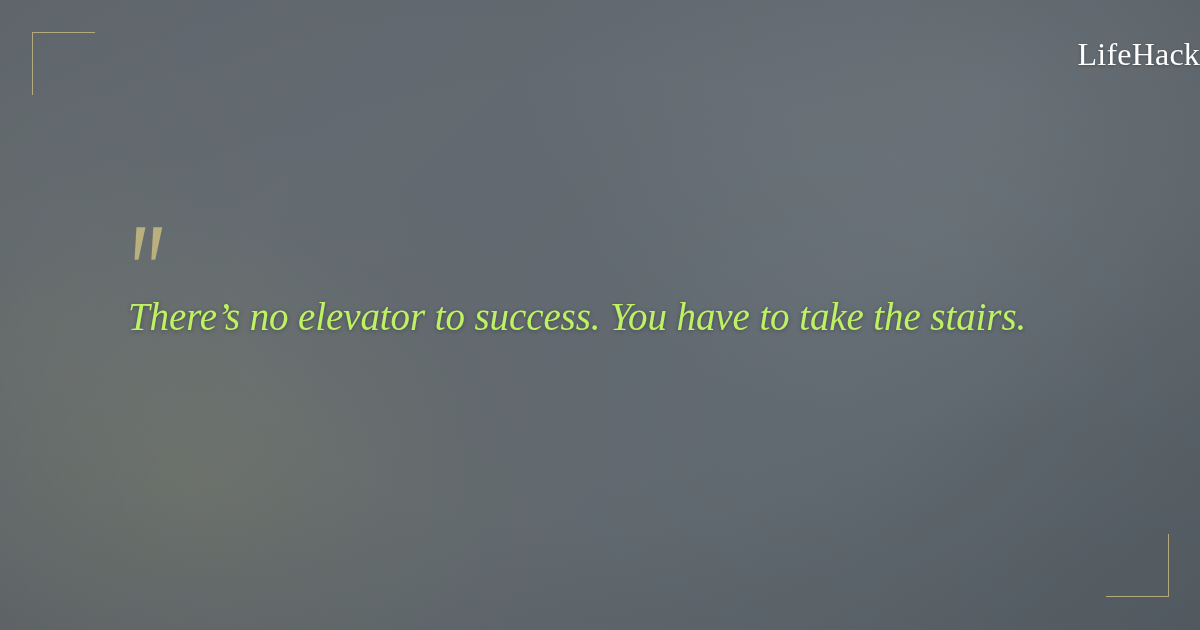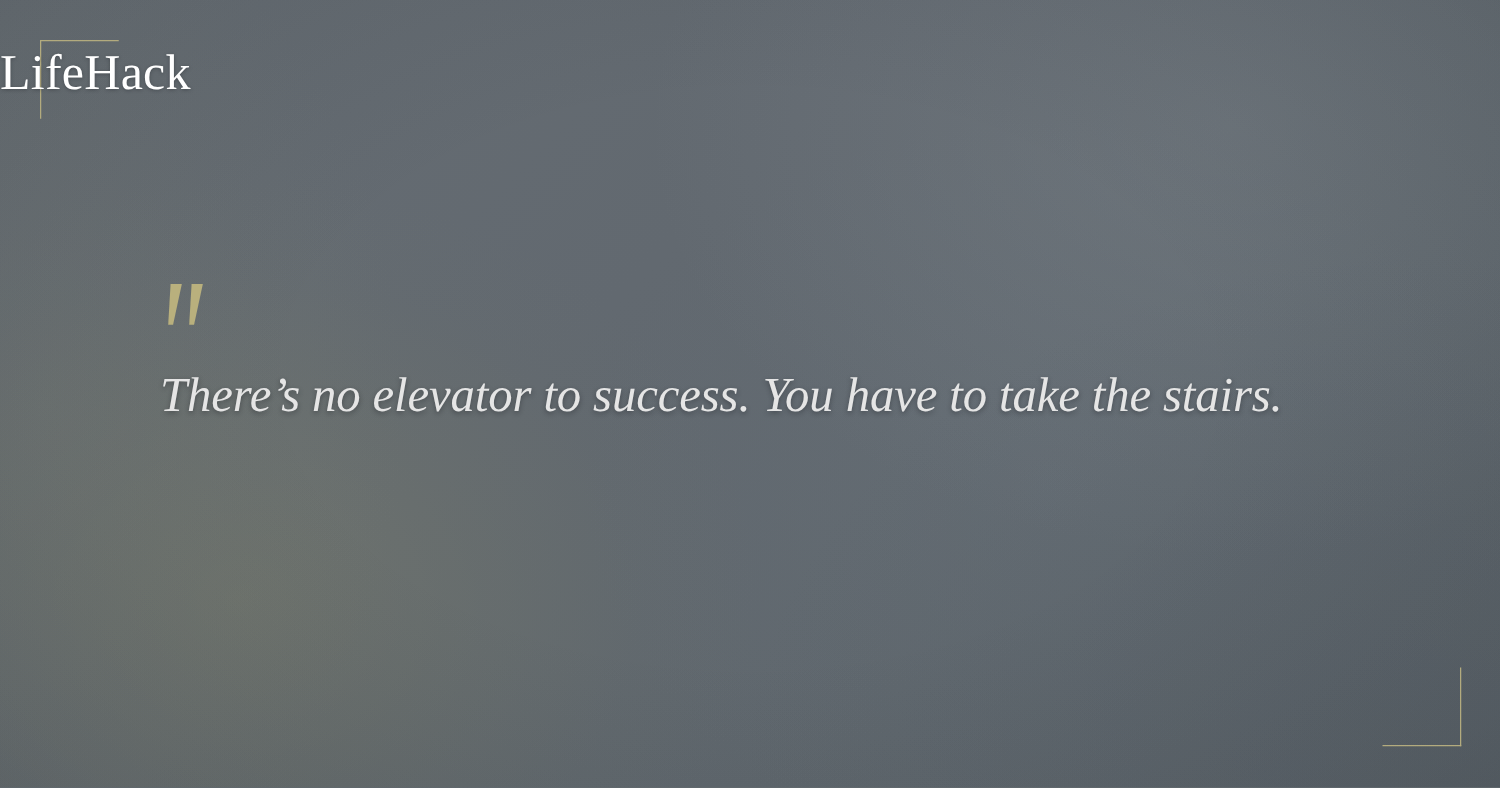--- a/index.html
+++ b/index.html
@@ -103,23 +103,23 @@
     border-bottom: 1.6px solid #b3ab7e;
     border-right: 1.6px solid #b3ab7e;
   }
 
   
   #brand {
     position: absolute;
     left: 0;
     right: 0;
     top: 38px;
-    text-align: left;
+    text-align: right;
     color: #ffffff;
-    font-size: 40px;
+    font-size: 32px;
     line-height: 1;
     font-weight: 400;
     letter-spacing: 0.2px;
     text-shadow: 0 1px 3px rgba(20,24,28,0.35);
   }
 
   
   #quote-mark {
     position: absolute;
     left: 132px;
@@ -127,21 +127,21 @@
     width: 44px;
     height: 40px;
   }
 
   
   #quote-text {
     position: absolute;
     left: 128px;
     top: 292px;
     width: 960px;
-    color: #e5e5e5;
+    color: #bef264;
     font-style: italic;
     font-size: 39px;
     line-height: 1.28;
     letter-spacing: -0.1px;
     text-shadow: 0 1px 4px rgba(20,24,28,0.38);
     white-space: nowrap;
   }
 </style>
 </head>
 <body>

